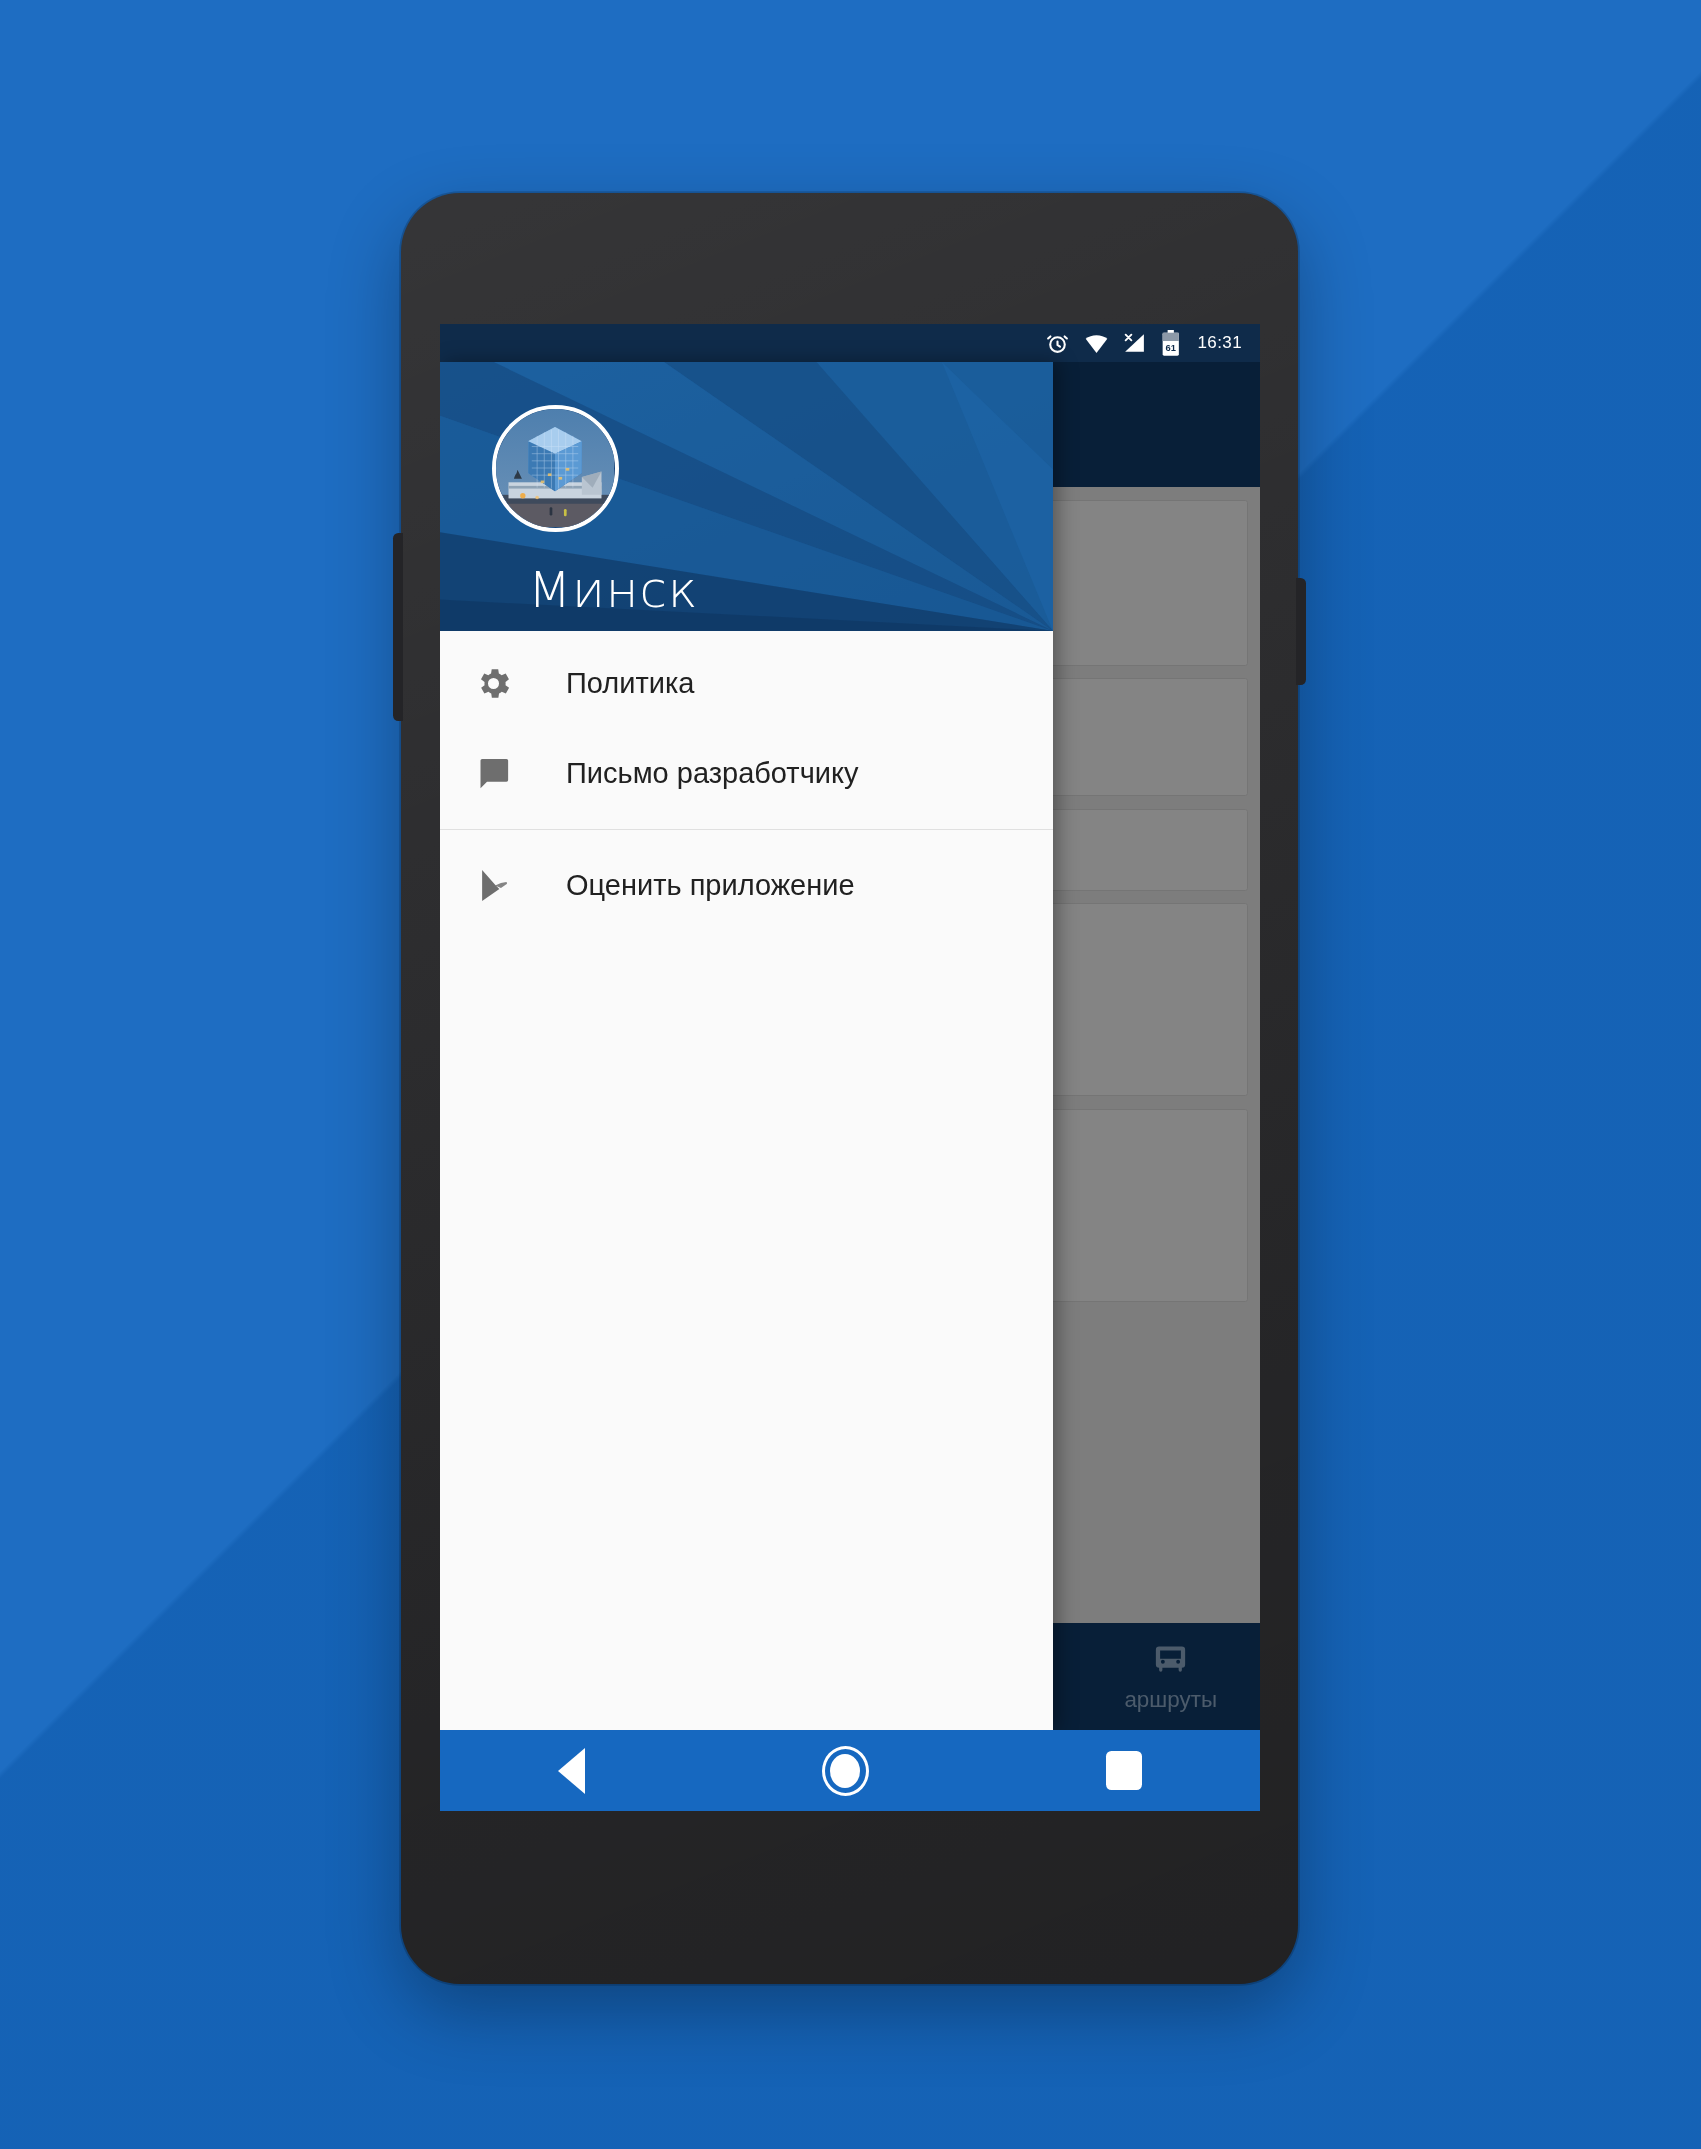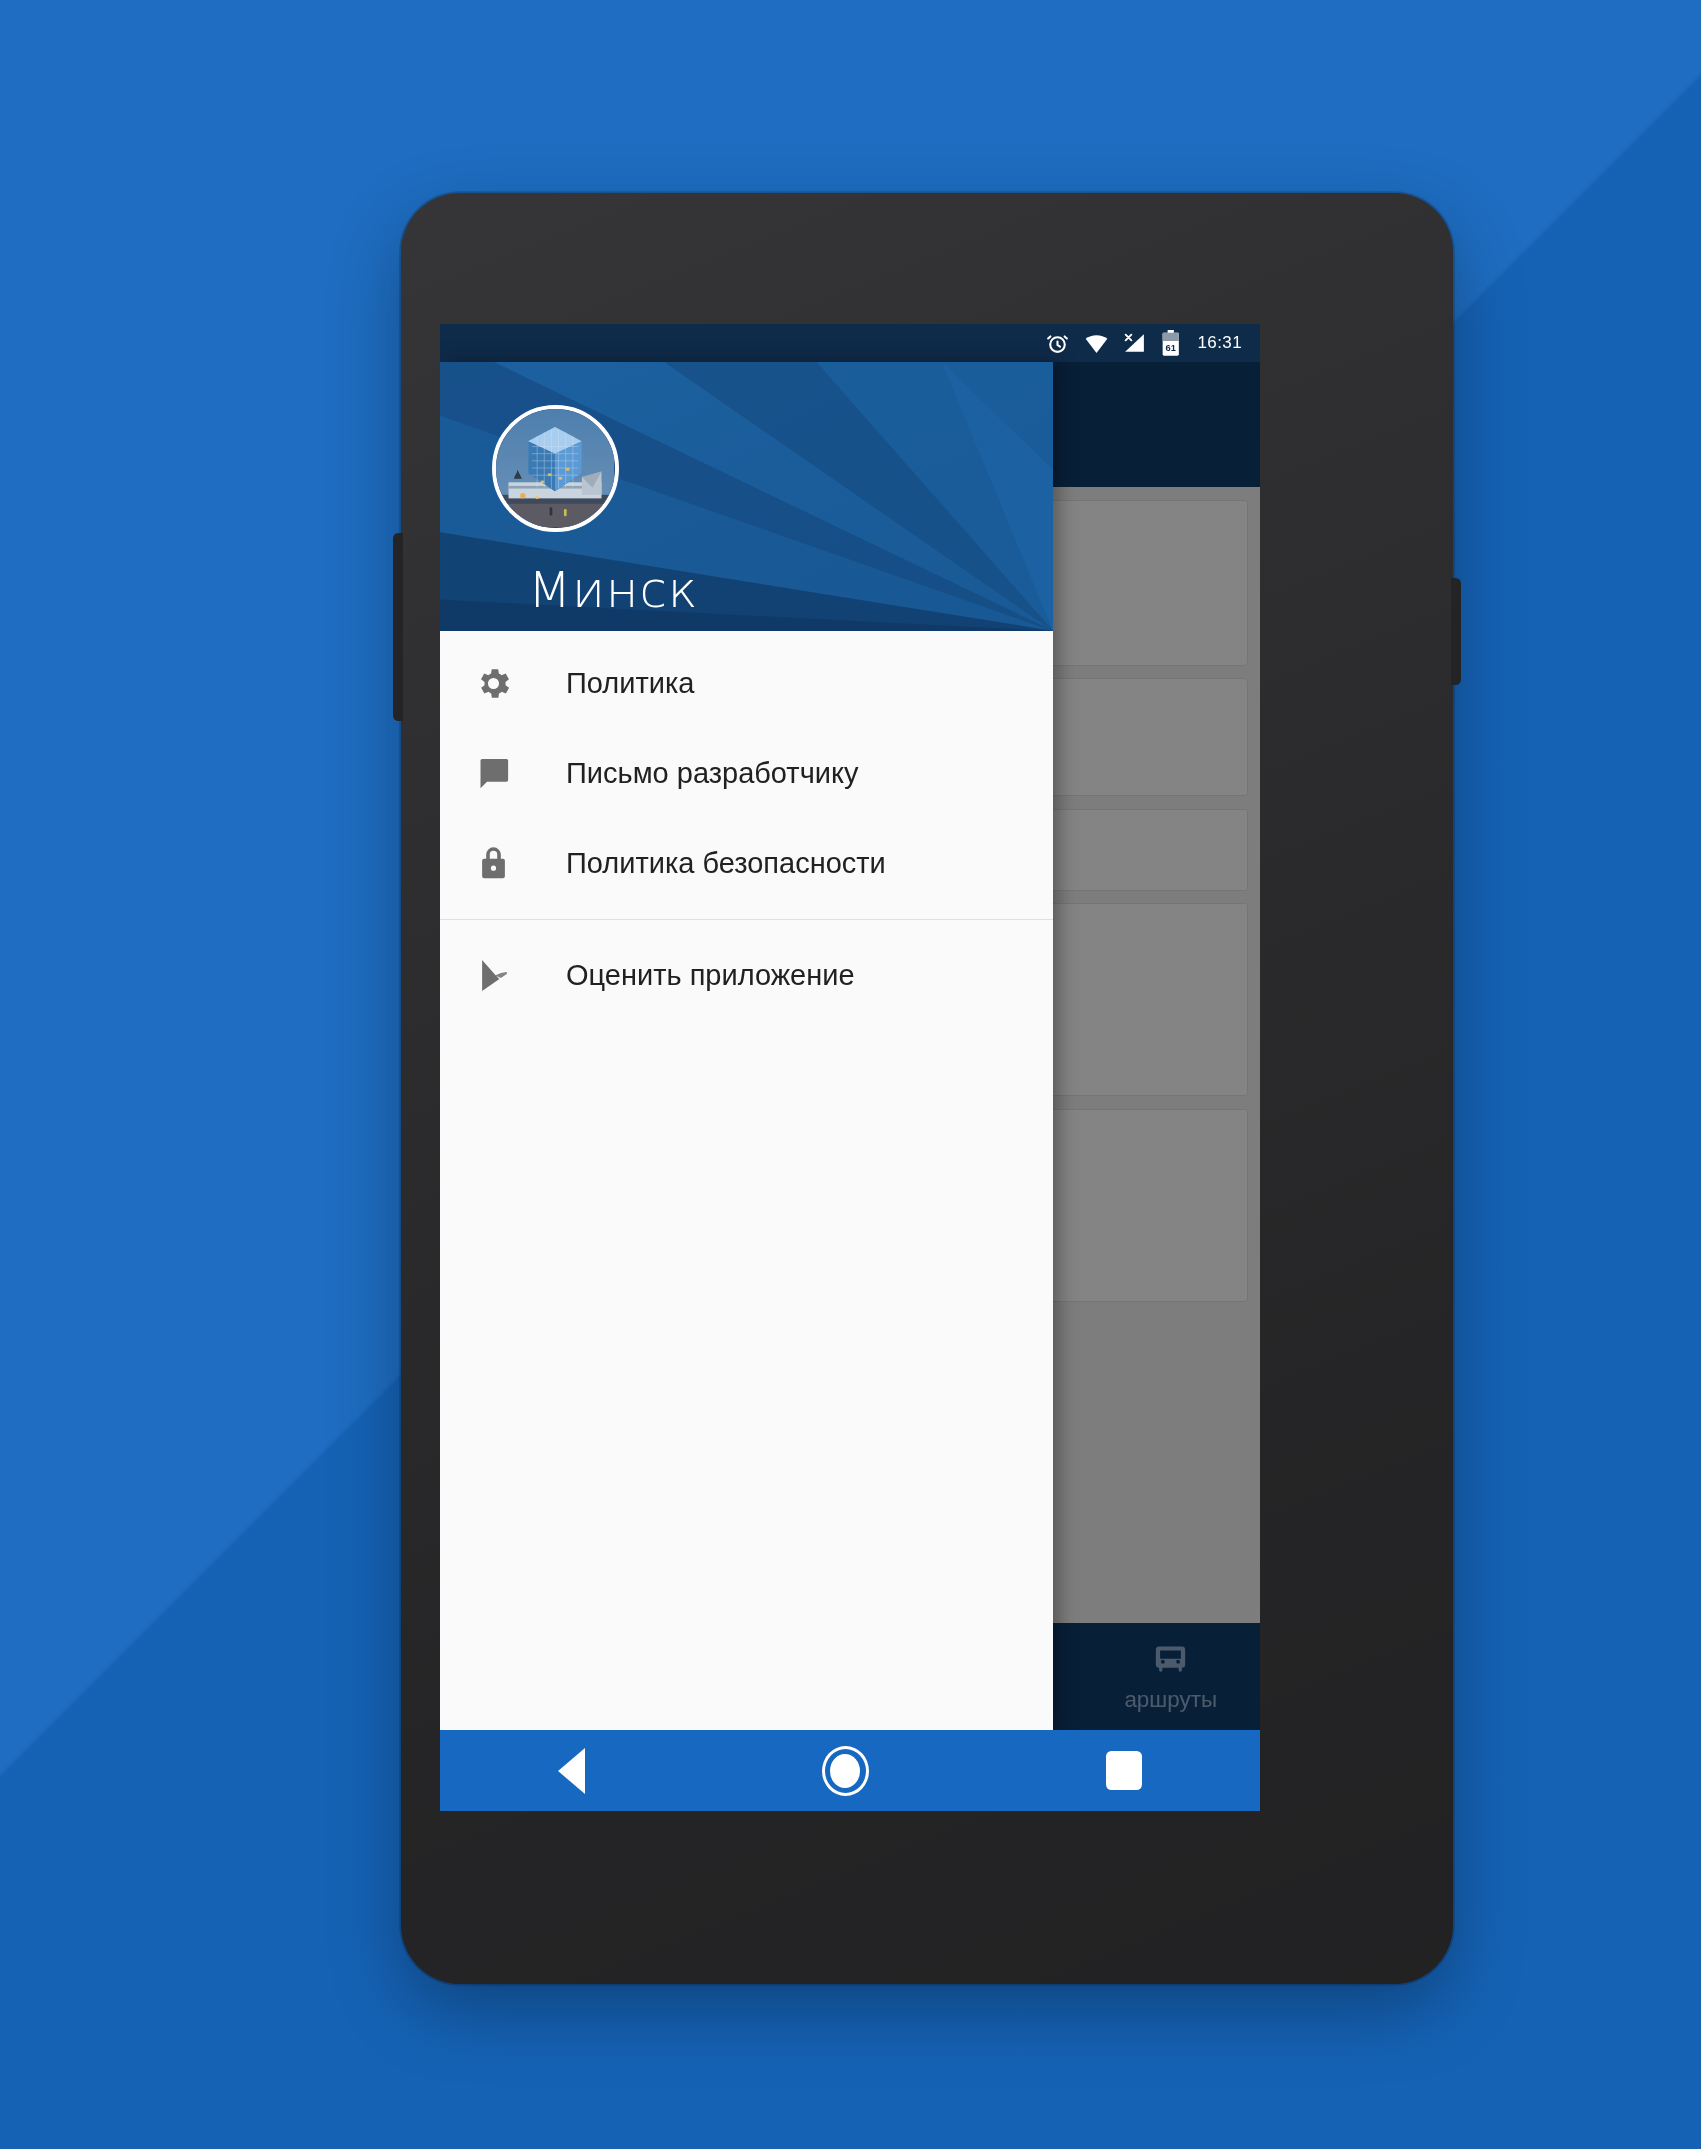--- a/index.html
+++ b/index.html
@@ -17,21 +17,21 @@
   .bg-diag{
     position:absolute; inset:0;
     background:linear-gradient(135deg, rgba(255,255,255,0.035) 0%, rgba(255,255,255,0.035) 46%, rgba(0,0,0,0.055) 46.2%, rgba(0,0,0,0.055) 100%);
     pointer-events:none;
   }
 
   
   .phone{
     position:absolute;
     left:401px; top:193px;
-    width:1052px; height:1791px;
+    width:897px; height:1791px;
     background:#2a2a2c;
     border-radius:59px;
     box-shadow:0 27px 72px rgba(0,0,0,0.30), 0 0 0 1.8px rgba(0,0,0,0.18);
   }
   .phone-inner-sheen{
     position:absolute; inset:0; border-radius:59px;
     background:linear-gradient(158deg, rgba(255,255,255,0.055) 0%, rgba(255,255,255,0.02) 30%, rgba(0,0,0,0.12) 72%, rgba(0,0,0,0.2) 100%);
     pointer-events:none;
   }
   .earpiece{
@@ -427,28 +427,20 @@
 
           <div class="drawer-item">
             <span class="drawer-icon">
               <svg width="39" height="39" viewBox="0 0 24 24" fill="#6e6e6e">
                 <path d="M4 3h16a1 1 0 0 1 1 1v12a1 1 0 0 1-1 1H8l-4 4V4a1 1 0 0 1 1-1zm7 3h2v6h-2zm0 8h2v2h-2z"></path>
               </svg>
             </span>
             <span class="drawer-label">Письмо разработчику</span>
           </div>
 
-          <div class="drawer-item">
-            <span class="drawer-icon">
-              <svg width="39" height="39" viewBox="0 0 24 24" fill="#6e6e6e">
-                <path d="M12 2a4.5 4.5 0 0 0-4.5 4.5V9H6.2A1.2 1.2 0 0 0 5 10.2v9.6A1.2 1.2 0 0 0 6.2 21h11.6a1.2 1.2 0 0 0 1.2-1.2v-9.6A1.2 1.2 0 0 0 17.8 9h-1.3V6.5A4.5 4.5 0 0 0 12 2zm0 2.2a2.3 2.3 0 0 1 2.3 2.3V9H9.7V6.5A2.3 2.3 0 0 1 12 4.2zm0 9.1a1.6 1.6 0 0 1 1.6 1.6 1.6 1.6 0 0 1-3.2 0 1.6 1.6 0 0 1 1.6-1.6z"></path>
-              </svg>
-            </span>
-            <span class="drawer-label">Политика безопасности</span>
-          </div>
 
           <div class="drawer-divider"></div>
 
           <div class="drawer-item">
             <span class="drawer-icon">
               <svg width="39" height="39" viewBox="0 0 24 24" fill="#6e6e6e">
                 <path d="M5 2.5v19l10.6-7.4-2.6-2.6L5 2.5z"></path>
                 <path d="M16.6 10.4 13 12l3.6 1.6 3.3-2.3a.9.9 0 0 0 0-1.5z" opacity="0.85"></path>
               </svg>
             </span>

